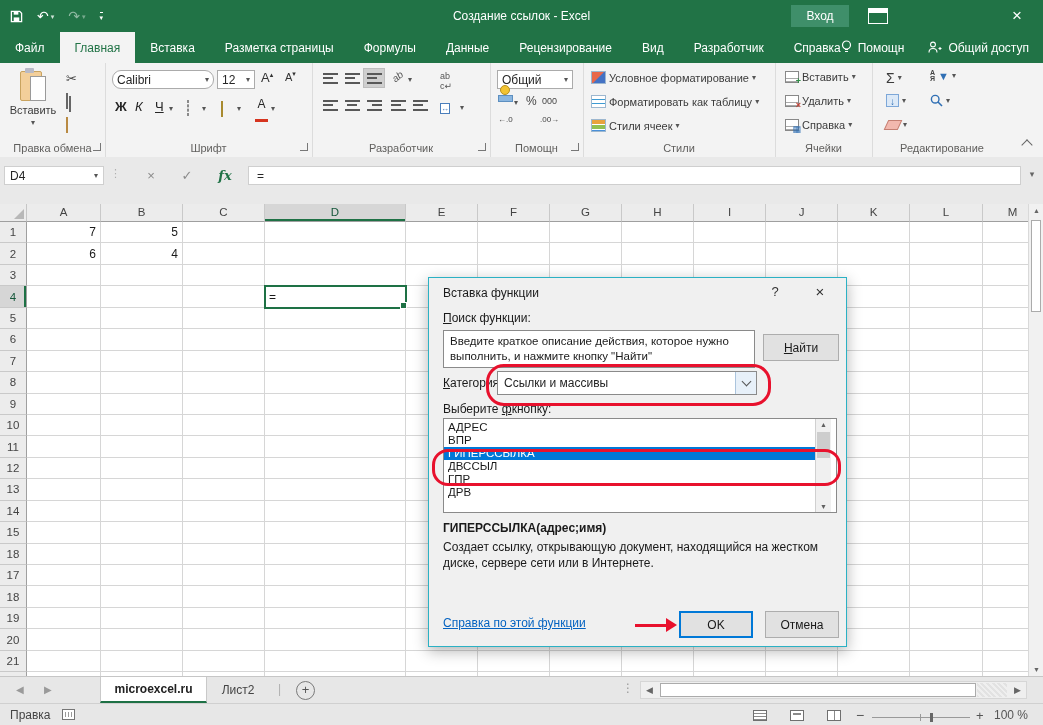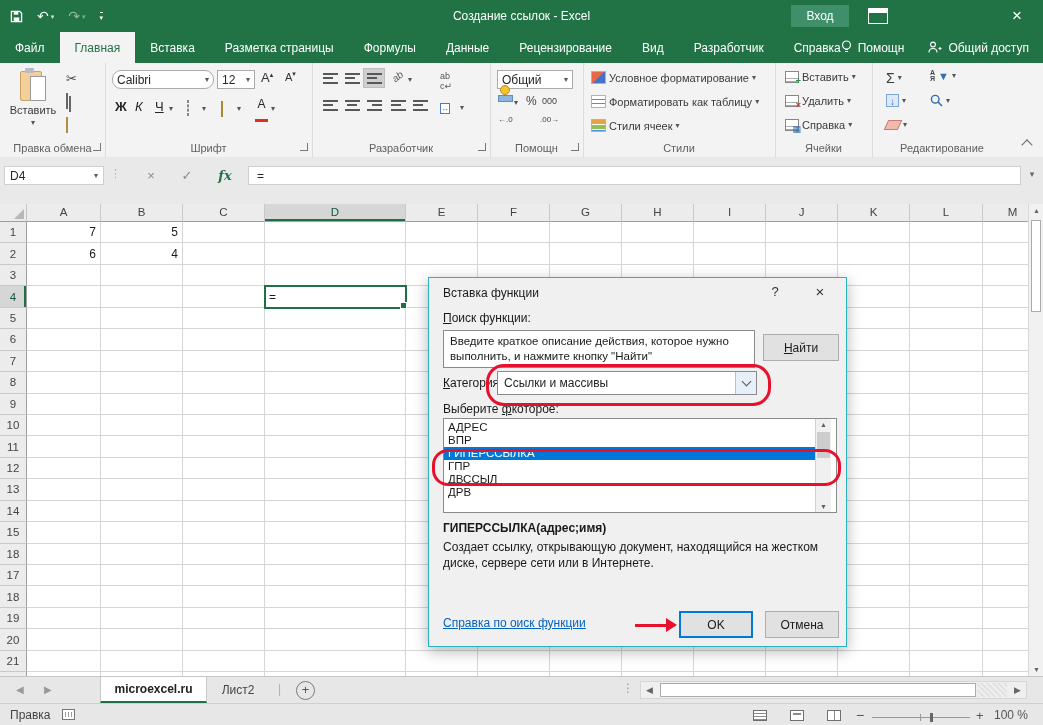--- a/index.html
+++ b/index.html
@@ -807,38 +807,38 @@
       </div>
 
     <div class="dlabel" style="left:14px;top:98px;"><span class="u">К</span><span>атегория:</span></div>
     <div class="combo2">
         <span>Ссылки и массивы</span>
         <span class="dd">
           <span class="cv"></span>
         </span>
       </div>
 
-    <div class="dlabel" style="left:14px;top:124px;"><span>Выберите </span><span class="u">ф</span><span>которое:</span></div>
+    <div class="dlabel" style="left:14px;top:124px;"><span>Выберите </span><span class="u">ф</span><span>кнопку:</span></div>
     <div class="fnlist" id="fnlist">
         <div class="fni">АДРЕС</div>
         <div class="fni">ВПР</div>
         <div class="fni sel">ГИПЕРССЫЛКА</div>
+        <div class="fni">ДВССЫЛ</div>
         <div class="fni">ГПР</div>
-        <div class="fni">ДВССЫЛ</div>
         <div class="fni">ДРВ</div>
       </div>
     <div class="lsb">
         <span class="a1">▲</span>
         <span class="th"></span>
         <span class="a2">▼</span>
       </div>
 
     <div class="sig">ГИПЕРССЫЛКА(адрес;имя)</div>
     <div class="desc">Создает ссылку, открывающую документ, находящийся на жестком диске, сервере сети или в Интернете.</div>
-    <div class="hlink">Справка по оиск функции</div>
+    <div class="hlink">Справка по этой функции</div>
 
     <div class="dbtn okbtn">OK</div>
     <div class="dbtn cancelbtn">Отмена</div>
 
     <div class="oval oval1"></div>
     <div class="oval oval2"></div>
     <div class="arrline"></div>
     <div class="arrhead"></div>
   </div>
 

